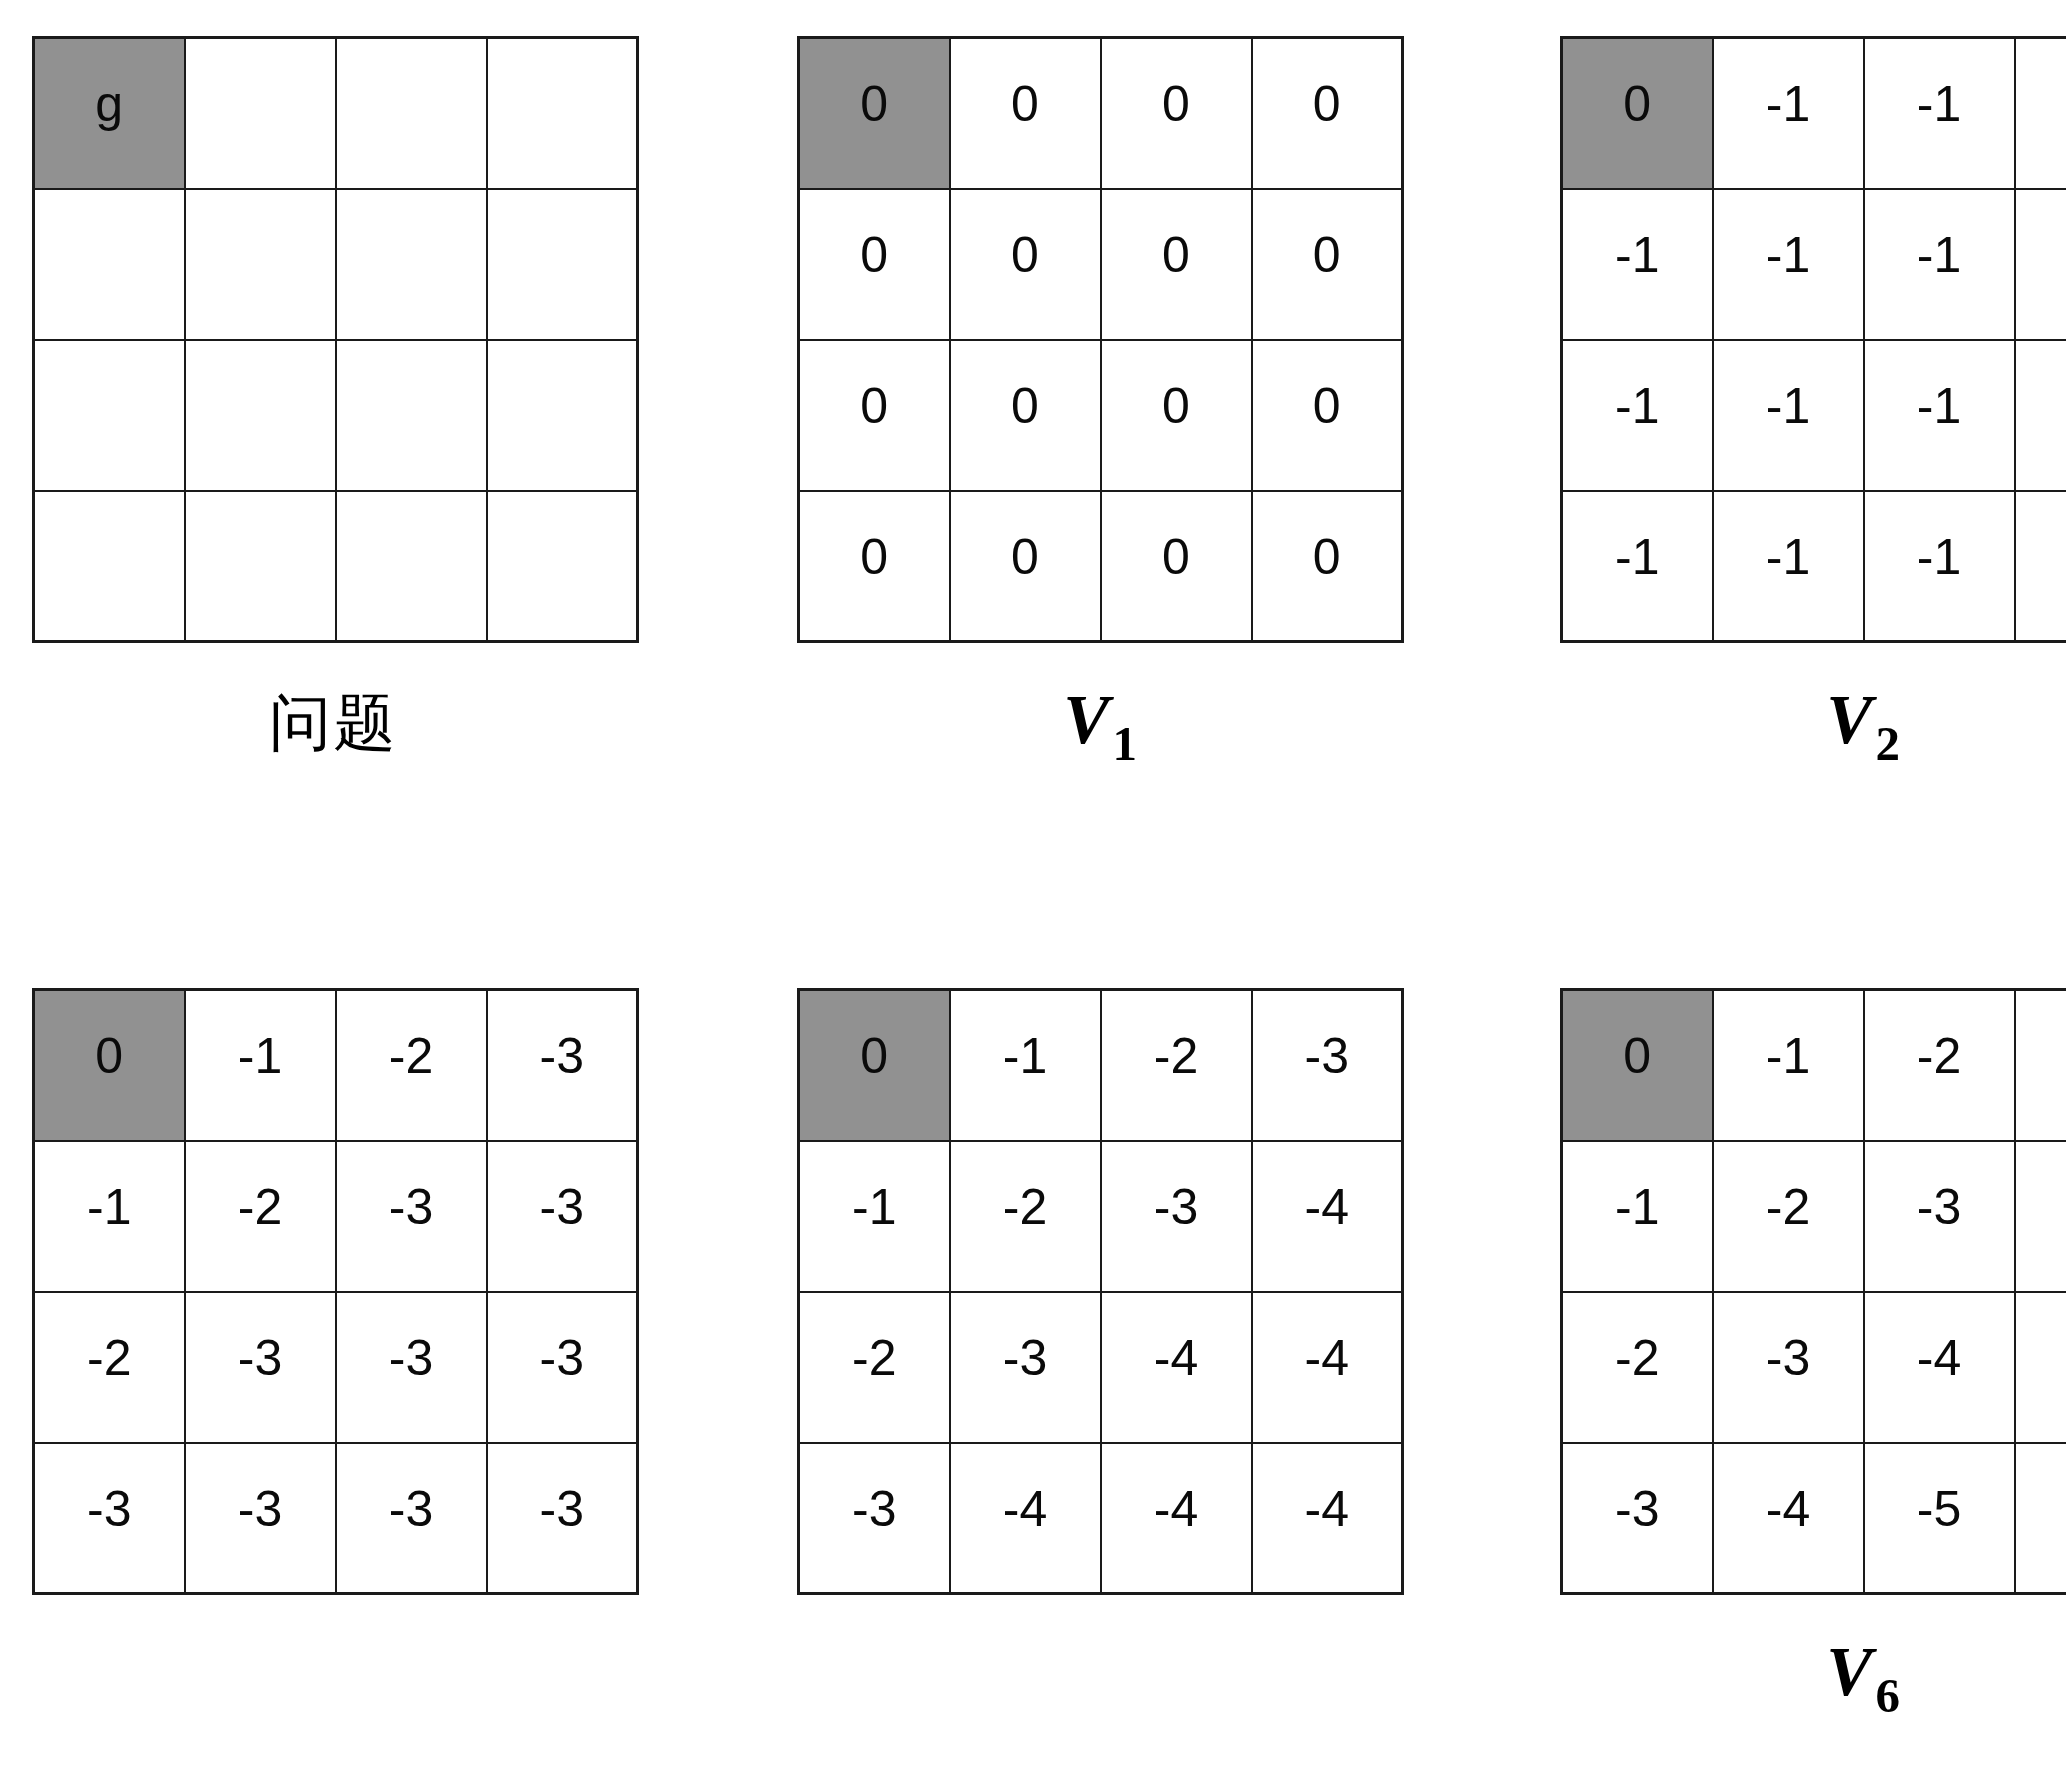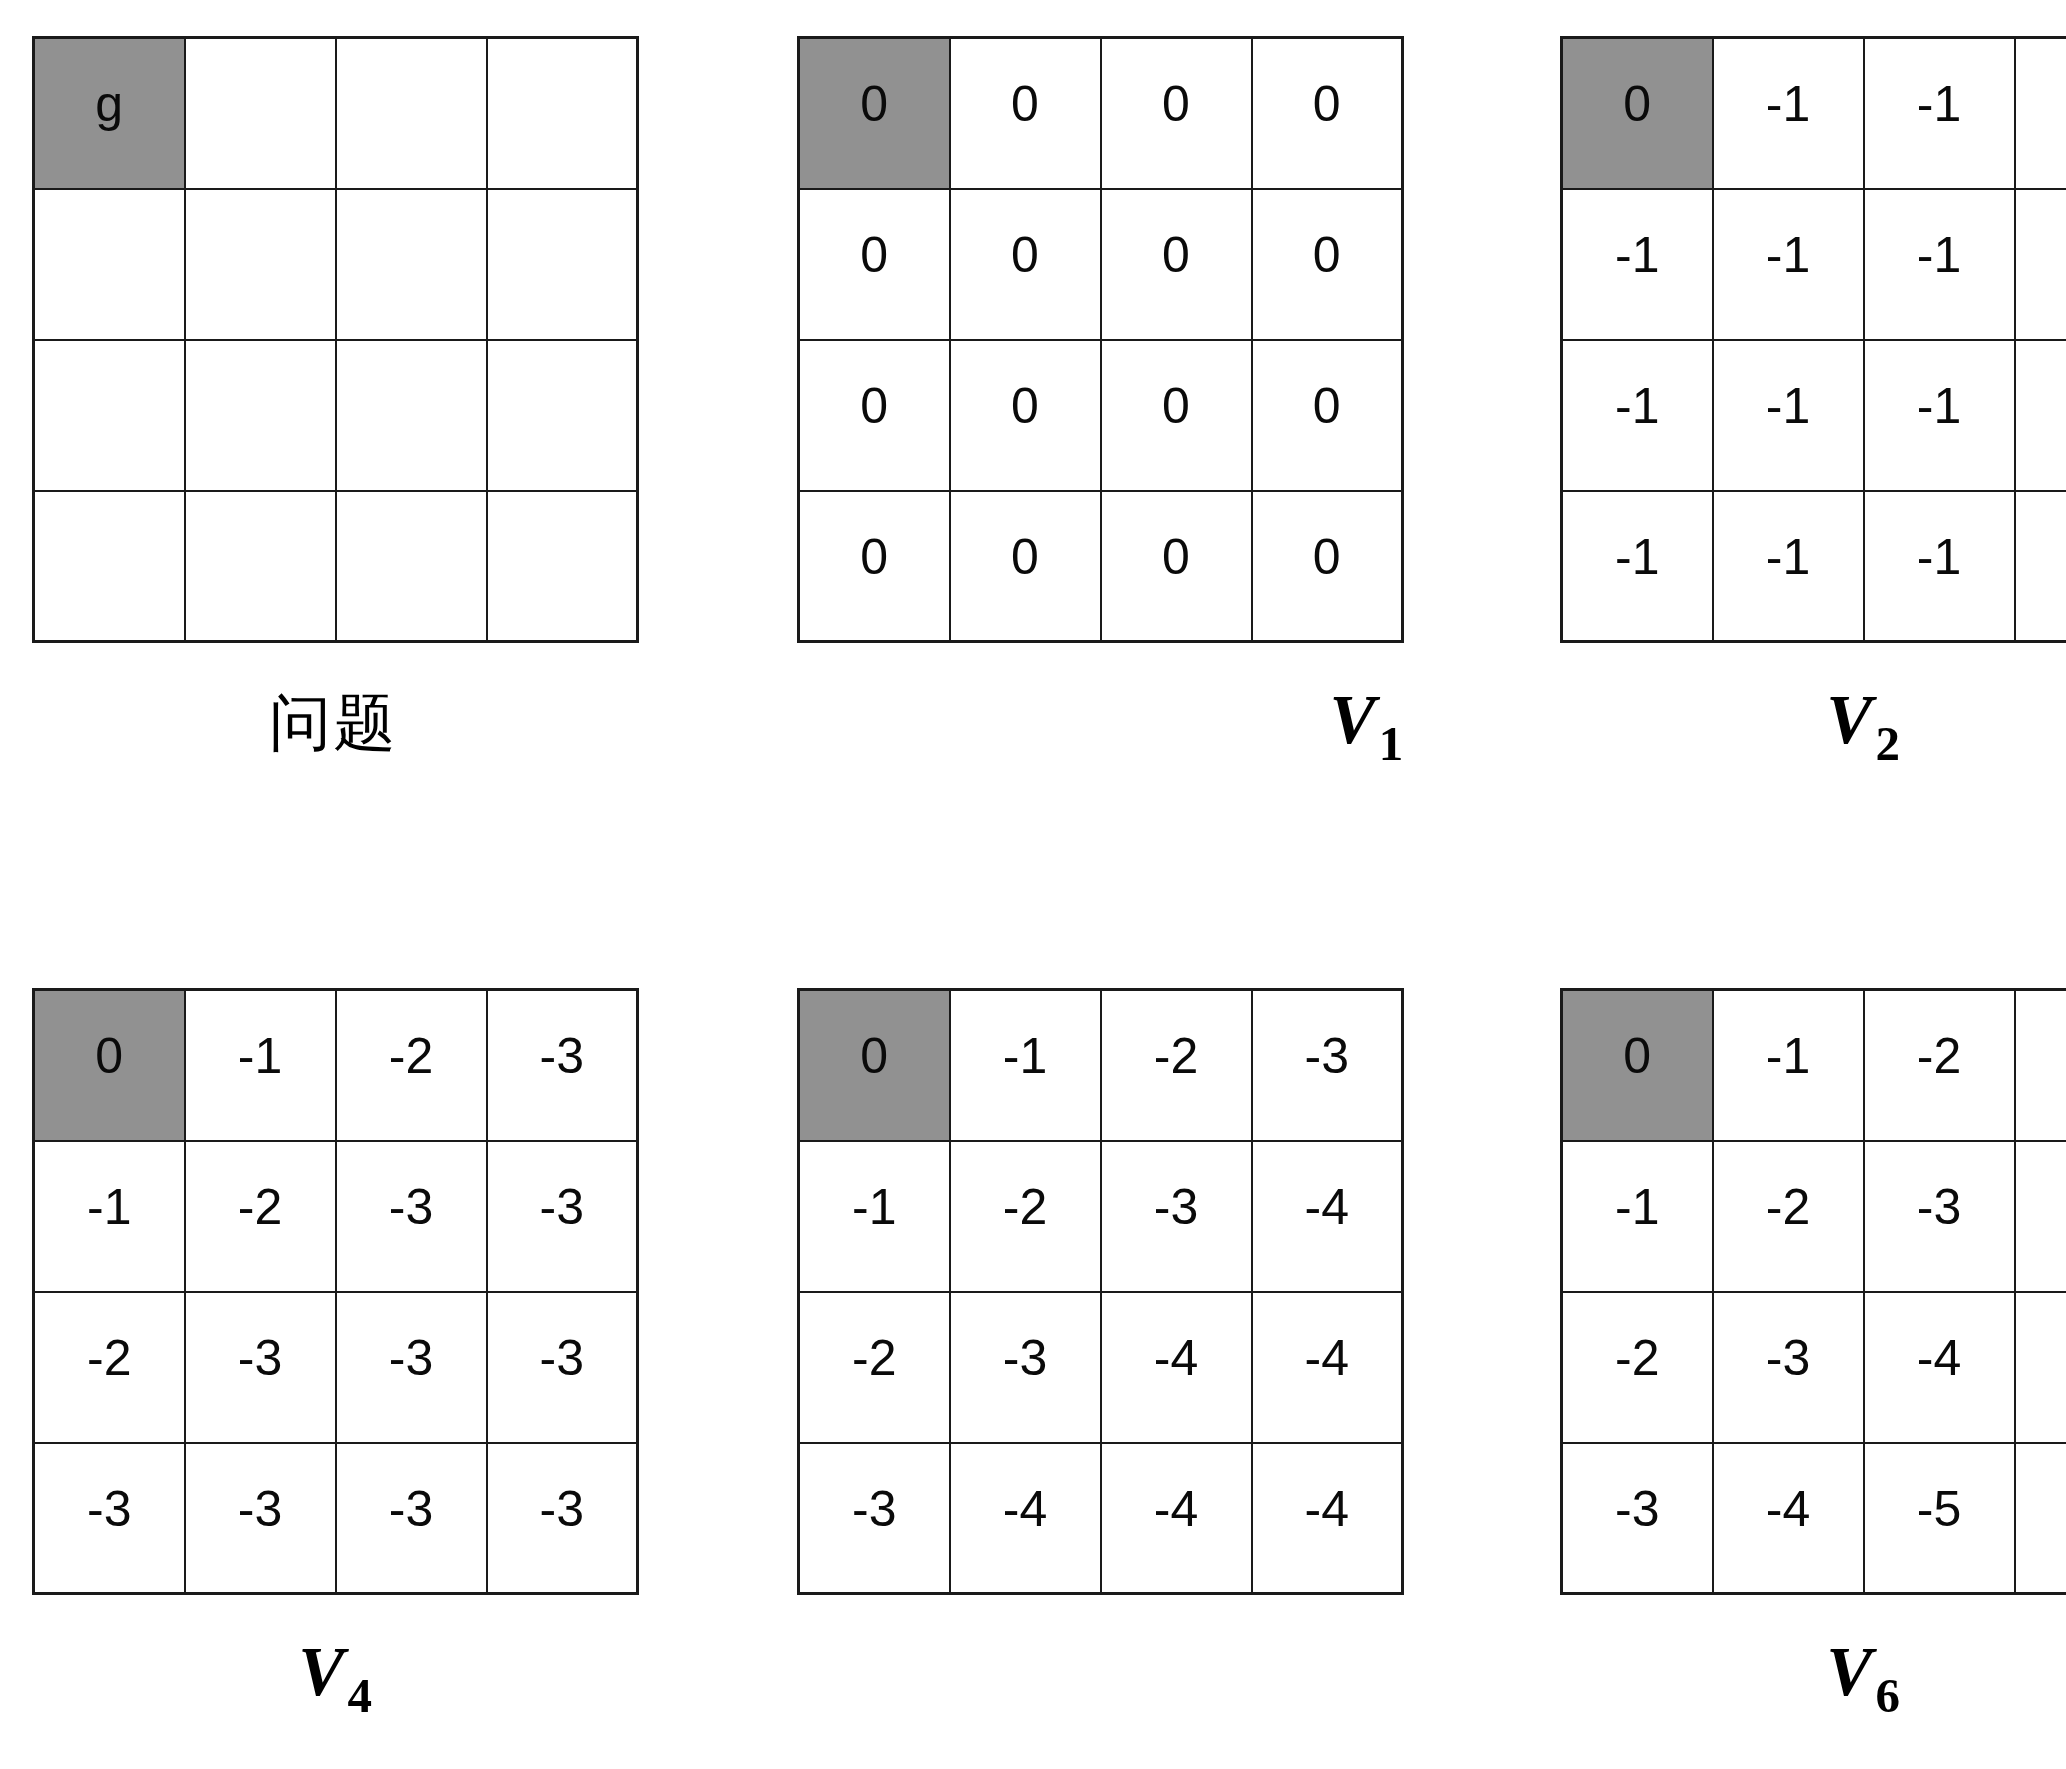--- a/index.html
+++ b/index.html
@@ -225,21 +225,21 @@
             </td>
             <td>
               <span class="cell-text">0</span>
             </td>
             <td>
               <span class="cell-text">0</span>
             </td>
           </tr>
         </tbody>
       </table>
-      <div class="grid-caption" style="top: 645px; text-align: right;"><span class="caption-math"><span class="mv">V</span><span class="msub">1</span></span></div>
+      <div class="grid-caption" style="top: 645px;"><span class="caption-math"><span class="mv">V</span><span class="msub">1</span></span></div>
     </div>
     <div class="grid-block" style="left: 1560px; top: 36px;">
       <table class="value-grid">
         <tbody>
           <tr>
             <td class="start-cell">
               <span class="cell-text">0</span>
             </td>
             <td>
               <span class="cell-text">-1</span>
@@ -351,21 +351,20 @@
             </td>
             <td>
               <span class="cell-text">-3</span>
             </td>
             <td>
               <span class="cell-text">-3</span>
             </td>
           </tr>
         </tbody>
       </table>
-      <div class="grid-caption" style="top: 645px;"><span class="caption-math"><span class="mv">V</span><span class="msub">4</span></span></div>
     </div>
     <div class="grid-block" style="left: 797px; top: 988px;">
       <table class="value-grid">
         <tbody>
           <tr>
             <td class="start-cell">
               <span class="cell-text">0</span>
             </td>
             <td>
               <span class="cell-text">-1</span>

